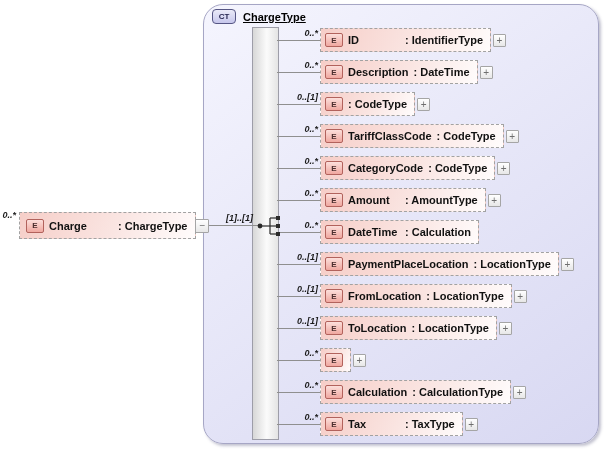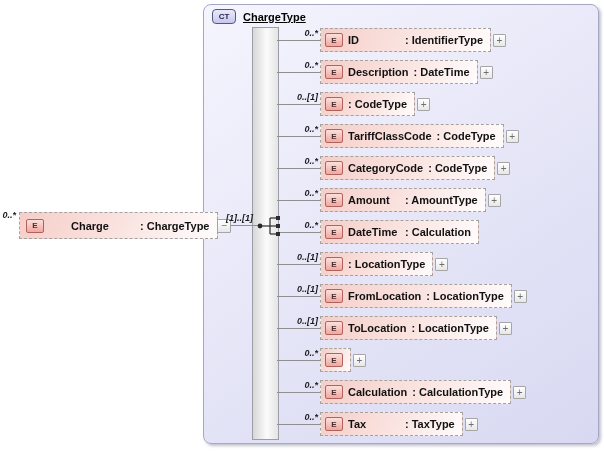--- a/index.html
+++ b/index.html
@@ -1,21 +1,21 @@
 <!DOCTYPE html>
 <html><head>
 <meta charset="utf-8">
 <style>
   html,body{margin:0;padding:0;background:#fff;}
   #page{position:relative;width:604px;height:452px;background:#ffffff;overflow:hidden;
         font-family:"Liberation Sans","DejaVu Sans",sans-serif;}
 
   
   .ct-container{position:absolute;left:203px;top:4px;width:394px;height:438px;
-    border:1px solid #a6a6c5;border-radius:8px;
+    border:1px solid #a6a6c5;border-radius:20px;
     background:linear-gradient(145deg,#f5f5fe 0%,#e9e9f9 40%,#d8d8f2 100%);
     box-shadow:2px 2px 3px rgba(120,120,150,.45);}
   .ct-header{position:absolute;left:8px;top:4px;display:flex;align-items:center;gap:7px;}
   .ct-badge{width:22px;height:13px;border:1px solid #565684;border-radius:4px;
     background:linear-gradient(#eaeaf8,#c7c7ec);
     font-size:8px;font-weight:bold;color:#1e1e4a;display:flex;align-items:center;justify-content:center;}
   .ct-title{font-size:11px;font-weight:bold;color:#000;text-decoration:underline;}
 
   
   .seq-bar{position:absolute;left:252px;top:27px;width:25px;height:411px;z-index:1;
@@ -40,21 +40,21 @@
   
   .child-row{position:absolute;left:277px;height:24px;display:flex;align-items:center;z-index:2;}
   .child-line{width:43px;height:1px;background:#8f8f8f;flex:none;}
   .child-card{position:absolute;left:0;bottom:14px;width:41px;text-align:right;}
 
   
   .root-card{position:absolute;left:0;top:210px;width:16px;text-align:right;z-index:3;}
   .root-group{position:absolute;left:19px;top:212px;width:239px;height:27px;
     display:flex;align-items:center;z-index:3;}
   .root-box{height:25px;padding:0 8px 0 6px;}
-  .root-box .el-name{min-width:64px;margin-left:22px;}
+  .root-box .el-name{min-width:64px;}
   .collapse{width:12px;height:12px;margin-left:-1px;}
   .root-line{flex:1;height:1px;background:#8f8f8f;position:relative;overflow:visible;}
   .conn-label{position:absolute;right:5px;bottom:3px;}
 
   .seq-icon{position:absolute;left:255px;top:211px;z-index:3;}
 </style>
 </head>
 <body>
 
 <div id="page">
@@ -169,20 +169,21 @@
       <span class="el-type">: Calculation</span>
     </div>
 
   </div>
 
   <div class="child-row" style="top: 252px;">
     <span class="card-label child-card">0..[1]</span>
     <div class="child-line"></div>
     <div class="el-box">
       <div class="e-icon">E</div>
+      <span class="el-name">PaymentPlaceLocation</span>
       <span class="el-type">: LocationType</span>
     </div>
     <div class="sq-btn">+</div>
   </div>
 
   <div class="child-row" style="top: 284px;">
     <span class="card-label child-card">0..[1]</span>
     <div class="child-line"></div>
     <div class="el-box">
       <div class="e-icon">E</div>

